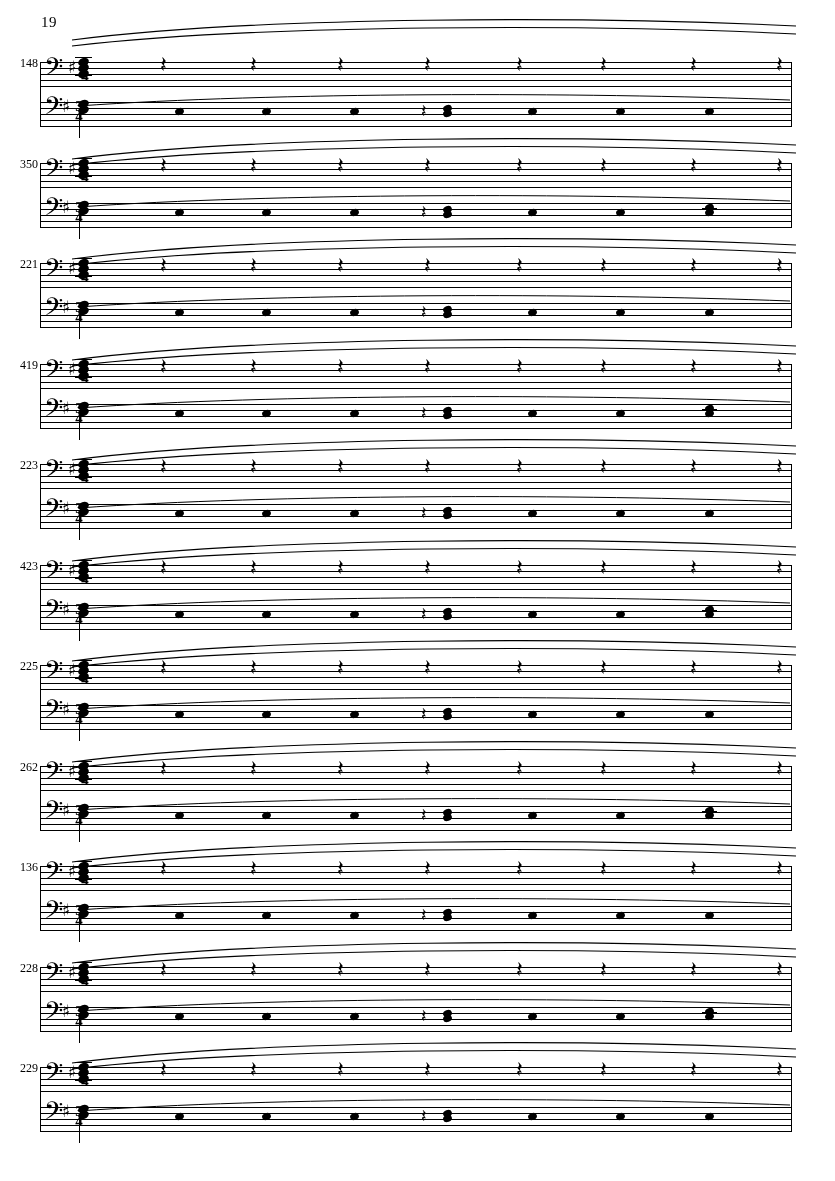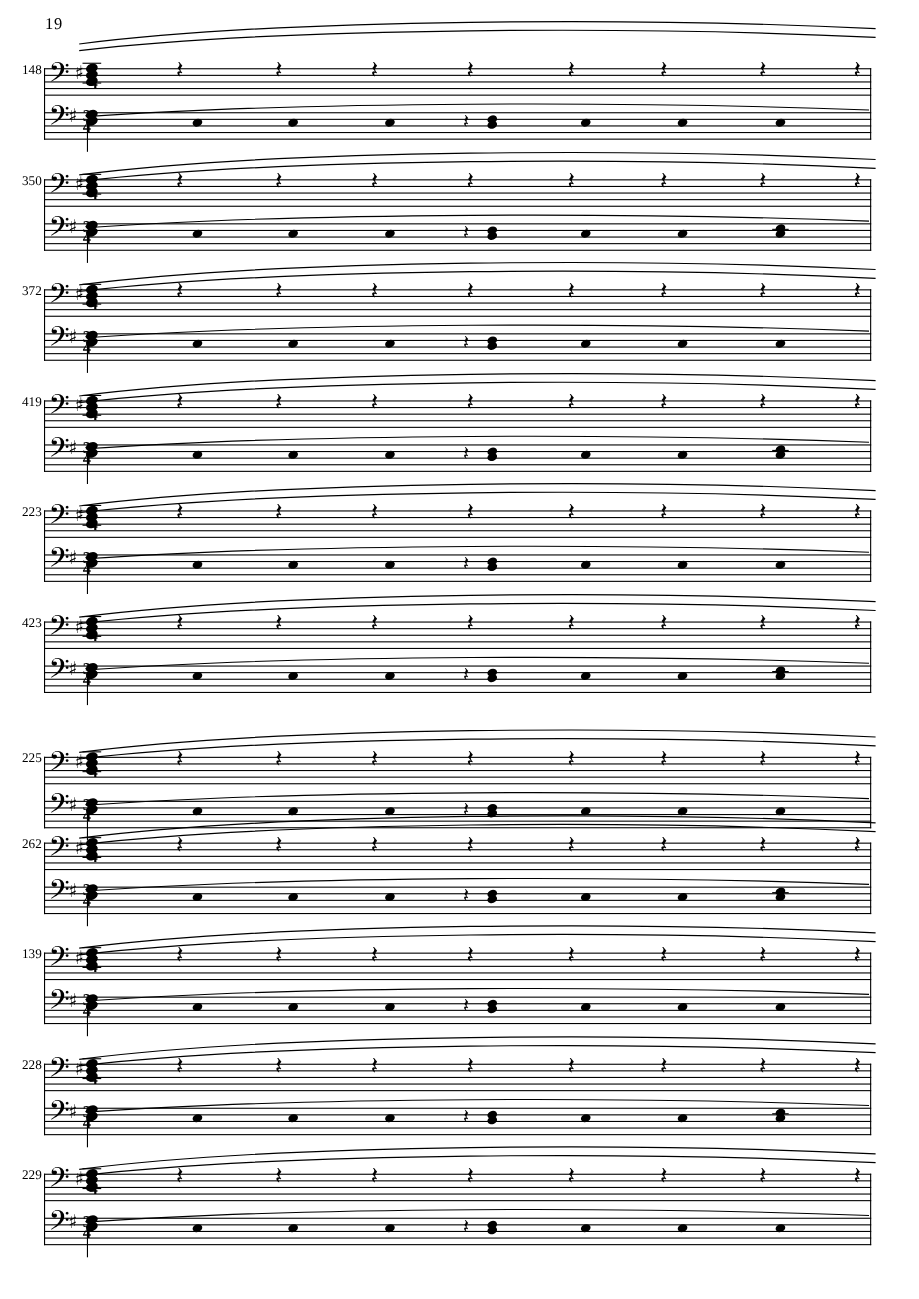--- a/index.html
+++ b/index.html
@@ -286,21 +286,21 @@
             <path d="M2 32 C 190 10, 520 10, 726 20" stroke="#000" stroke-width="1.1" fill="none"></path>
           </svg>
         </div>
         <div class="slur" style="left:76px;top:60px;">
           <svg width="716" height="24" viewBox="0 0 716 24">
             <path d="M2 18 C 200 4, 500 4, 714 12" stroke="#000" stroke-width="1.0" fill="none"></path>
           </svg>
         </div>
       </div>
       <div class="system" style="top: 229px;">
-        <div class="measure-number">372</div>
+        <div class="measure-number">221</div>
         <div class="staff staff-upper">
           <div class="line"></div>
           <div class="line"></div>
           <div class="line"></div>
           <div class="line"></div>
           <div class="line"></div>
         </div>
         <div class="staff staff-lower">
           <div class="line"></div>
           <div class="line"></div>
@@ -533,21 +533,21 @@
             <path d="M2 26 C 190 2, 520 2, 726 12" stroke="#000" stroke-width="1.1" fill="none"></path>
             <path d="M2 32 C 190 10, 520 10, 726 20" stroke="#000" stroke-width="1.1" fill="none"></path>
           </svg>
         </div>
         <div class="slur" style="left:76px;top:60px;">
           <svg width="716" height="24" viewBox="0 0 716 24">
             <path d="M2 18 C 200 4, 500 4, 714 12" stroke="#000" stroke-width="1.0" fill="none"></path>
           </svg>
         </div>
       </div>
-      <div class="system" style="top: 654px;">
+      <div class="system" style="top: 631px;">
         <div class="measure-number">225</div>
         <div class="staff staff-upper">
           <div class="line"></div>
           <div class="line"></div>
           <div class="line"></div>
           <div class="line"></div>
           <div class="line"></div>
         </div>
         <div class="staff staff-lower">
           <div class="line"></div>
@@ -658,21 +658,21 @@
             <path d="M2 32 C 190 10, 520 10, 726 20" stroke="#000" stroke-width="1.1" fill="none"></path>
           </svg>
         </div>
         <div class="slur" style="left:76px;top:60px;">
           <svg width="716" height="24" viewBox="0 0 716 24">
             <path d="M2 18 C 200 4, 500 4, 714 12" stroke="#000" stroke-width="1.0" fill="none"></path>
           </svg>
         </div>
       </div>
       <div class="system" style="top: 832px;">
-        <div class="measure-number">139</div>
+        <div class="measure-number">136</div>
         <div class="staff staff-upper">
           <div class="line"></div>
           <div class="line"></div>
           <div class="line"></div>
           <div class="line"></div>
           <div class="line"></div>
         </div>
         <div class="staff staff-lower">
           <div class="line"></div>
           <div class="line"></div>

